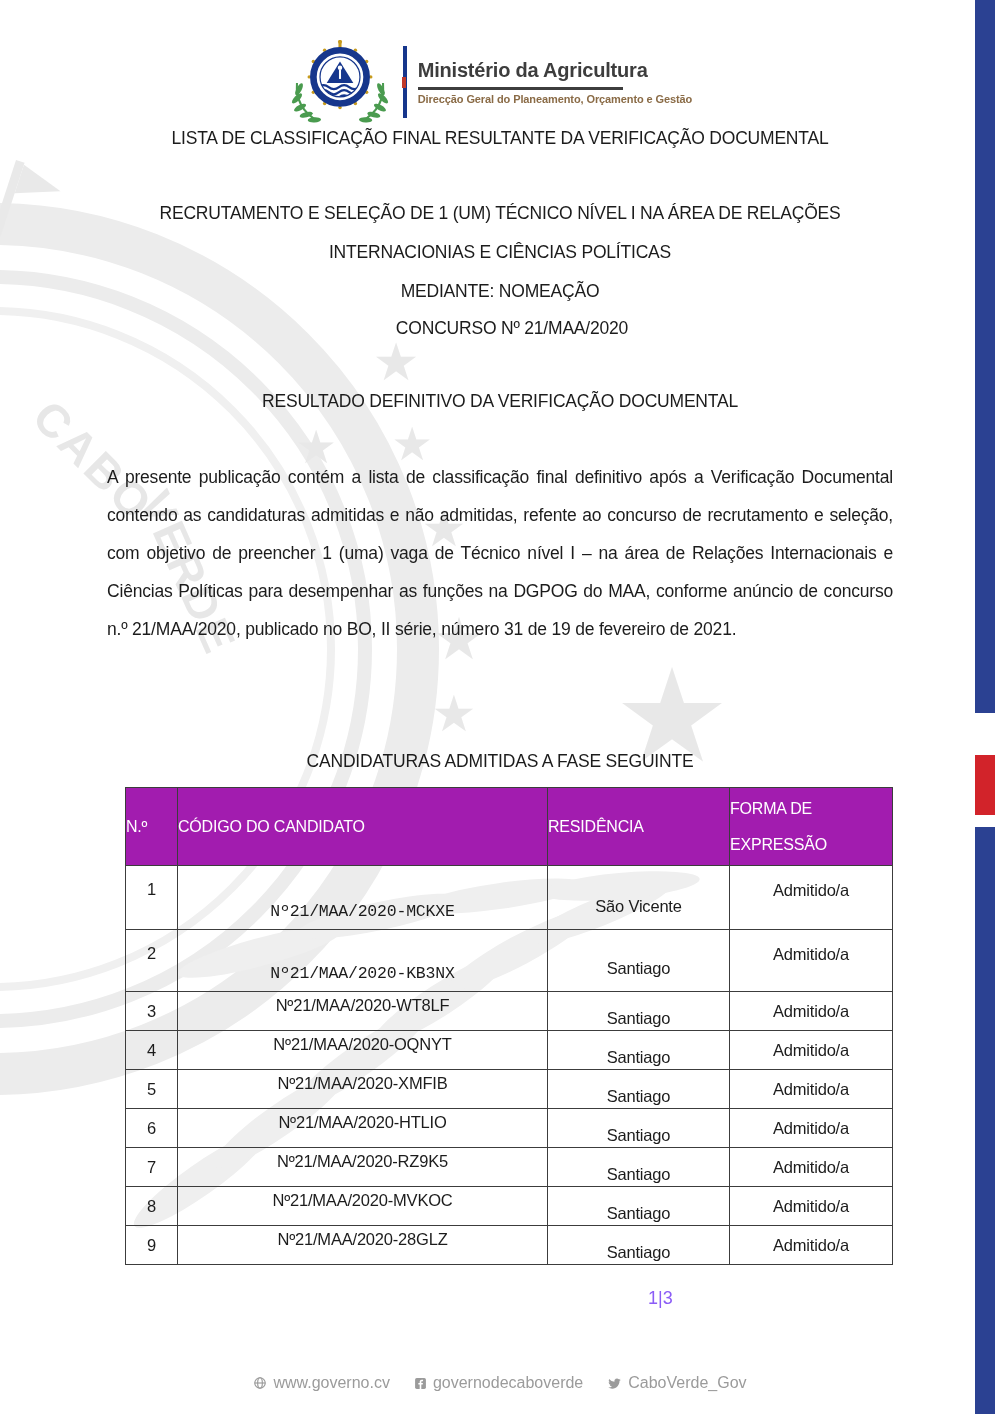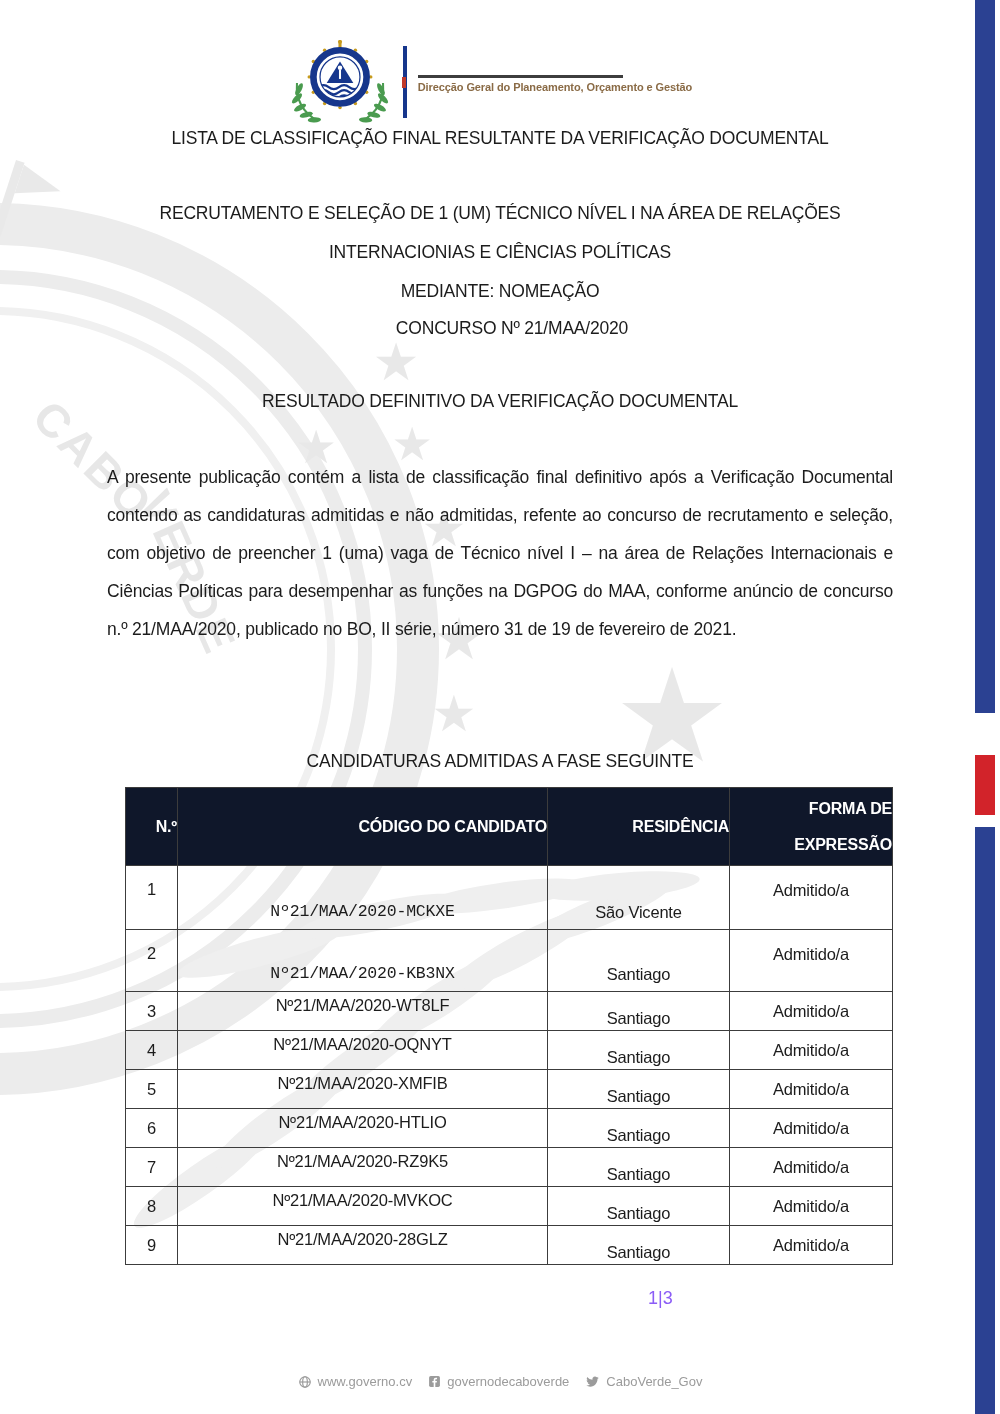--- a/index.html
+++ b/index.html
@@ -35,38 +35,38 @@
   .t-res{top:391px;}
   .t-caption{top:751px;}
   
   .paragraph{position:absolute;left:107px;top:458px;width:786px;z-index:2;
              font-size:17.5px;line-height:38px;text-align:justify;color:#1c1c1c;letter-spacing:-0.2px;}
   
   .table-wrap{position:absolute;left:125px;top:787px;z-index:2;}
   table{border-collapse:collapse;table-layout:fixed;width:767px;background:transparent;}
   col.w-n{width:52px;} col.w-code{width:370px;} col.w-res{width:182px;} col.w-forma{width:163px;}
   th,td{border:1px solid #3c3c3c;padding:0;}
-  thead th{background:#0f172a;color:#ffffff;font-weight:bold;font-size:16px;
-           height:77px;text-align:right;vertical-align:middle;line-height:2.2;letter-spacing:-0.2px;}
+  thead th{background:#a21caf;color:#ffffff;font-weight:normal;font-size:16px;
+           height:77px;text-align:left;vertical-align:middle;line-height:2.2;letter-spacing:-0.2px;}
   tbody td{font-size:16.5px;text-align:center;letter-spacing:-0.2px;}
   tbody tr{height:39px;}
   tbody tr:nth-child(1){height:64px;}
   tbody tr:nth-child(2){height:62px;}
   td.c-n{vertical-align:middle;}
   td.c-code{vertical-align:top;padding-top:4px;}
   td.c-res{vertical-align:bottom;padding-bottom:2px;}
   td.c-status{vertical-align:middle;}
   tbody tr:nth-child(-n+2) td.c-n{vertical-align:top;padding-top:14px;}
   tbody tr:nth-child(-n+2) td.c-code{vertical-align:bottom;padding-bottom:8px;font-family:Liberation Mono, monospace;}
-  tbody tr:nth-child(-n+2) td.c-res{padding-bottom:7px;}
+  tbody tr:nth-child(-n+2) td.c-res{padding-bottom:13px;}
   tbody tr:nth-child(-n+2) td.c-status{vertical-align:top;padding-top:15px;}
   
   .page-number{position:absolute;top:1288px;left:648px;font-size:18px;color:#8b5cf6;z-index:2;}
   .footer{position:absolute;top:1374px;left:0;width:100%;display:flex;justify-content:center;
-          align-items:center;gap:16px;z-index:2;color:#9b9b9b;font-size:13px;}
+          align-items:center;gap:24px;z-index:2;color:#9b9b9b;font-size:16px;}
   .footer .item{display:flex;align-items:center;gap:6px;}
   .footer svg{display:block;}
 </style>
 </head>
 <body>
 
 <svg class="watermark" width="1000" height="1414" viewBox="0 0 1000 1414" aria-hidden="true">
   <circle cx="-7" cy="649" r="425" fill="none" stroke="#ececec" stroke-width="42"></circle>
   <circle cx="-7" cy="649" r="372" fill="none" stroke="#ececec" stroke-width="14"></circle>
   <circle cx="-7" cy="649" r="338" fill="none" stroke="#f0f0f0" stroke-width="8"></circle>
@@ -157,20 +157,21 @@
         <path d="M33 46 q5 -4 10 0 t10 0 t10 0 t10 0"></path>
         <path d="M33 51 q5 -4 10 0 t10 0 t10 0 t10 0"></path>
         <path d="M33 56 q5 -4 10 0 t10 0 t10 0 t10 0"></path>
       </g>
     </g>
   </svg>
   <div class="logo-divider">
     <div class="red-dash"></div>
   </div>
   <div class="ministry-text">
+    <div class="ministry-name">Ministério da Agricultura</div>
     <div class="ministry-underline"></div>
     <div class="ministry-dept">Direcção Geral do Planeamento, Orçamento e Gestão</div>
   </div>
 </div>
 
 <div class="center-line t-main">LISTA DE CLASSIFICAÇÃO FINAL RESULTANTE DA VERIFICAÇÃO DOCUMENTAL</div>
 <div class="center-line t-rec1">RECRUTAMENTO E SELEÇÃO DE 1 (UM) TÉCNICO NÍVEL I NA ÁREA DE RELAÇÕES</div>
 <div class="center-line t-rec2">INTERNACIONIAS E CIÊNCIAS POLÍTICAS</div>
 <div class="center-line t-med">MEDIANTE: NOMEAÇÃO</div>
 <div class="center-line t-conc">CONCURSO Nº 21/MAA/2020</div>

